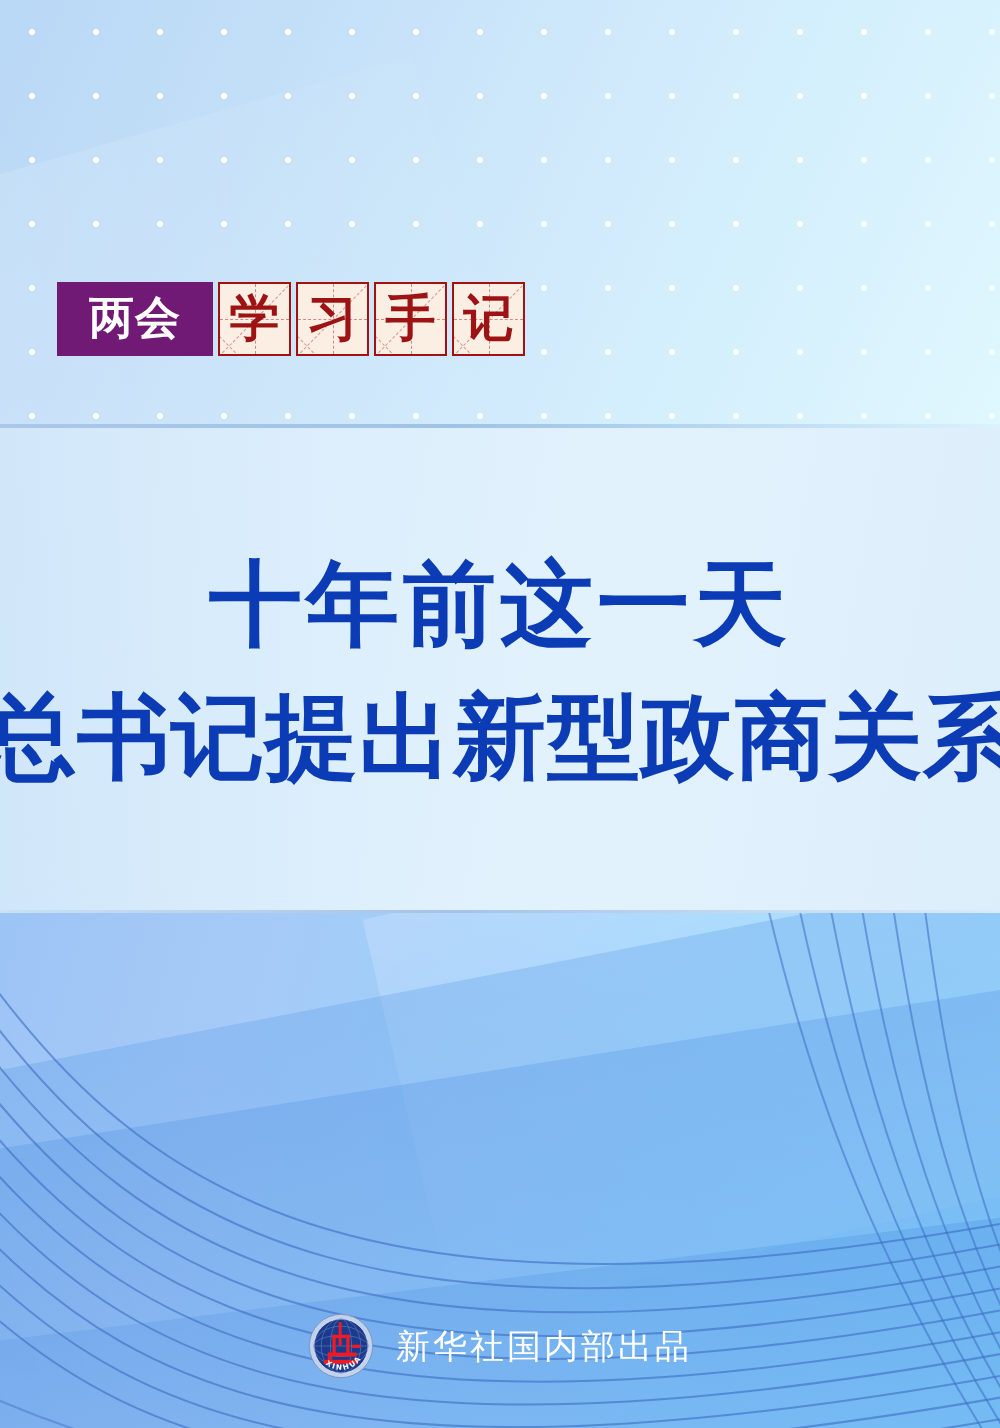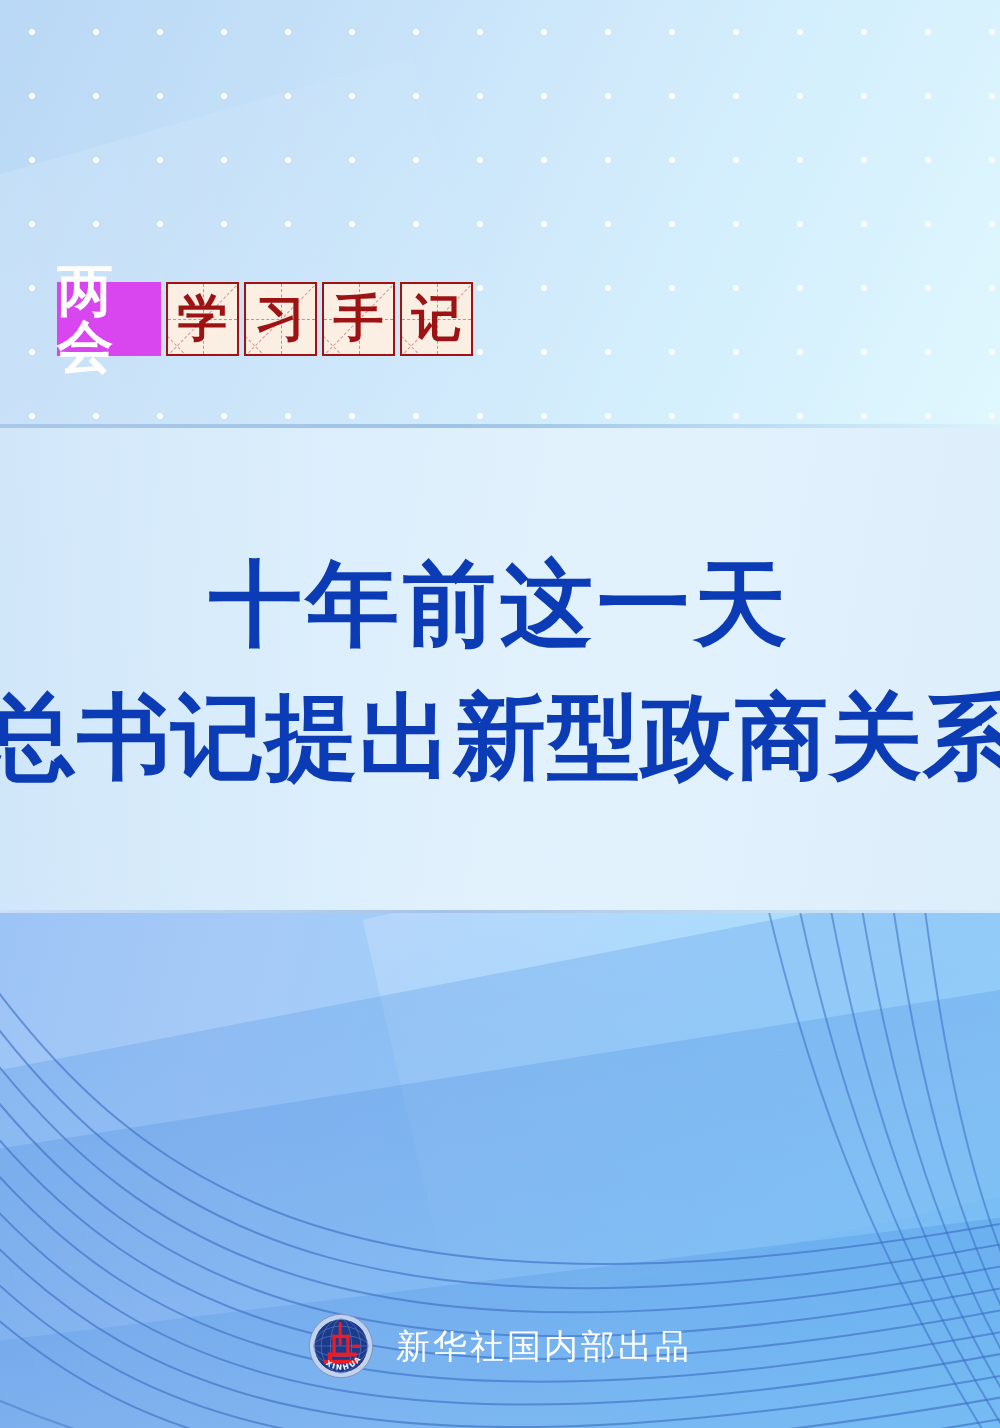--- a/index.html
+++ b/index.html
@@ -51,29 +51,29 @@
   .badge {
     position: absolute;
     left: 57px;
     top: 282px;
     display: flex;
     align-items: stretch;
     height: 74px;
     z-index: 8;
   }
   .badge-solid {
-    background: #d946ef;
+    background: #701a75;
     color: #ffffff;
-    width: 104px;
+    width: 156px;
     display: flex;
     align-items: center;
     justify-content: center;
     font-family: "DejaVu Serif", "Liberation Serif", serif;
     font-weight: 700;
-    font-size: 56px;
+    font-size: 45px;
     letter-spacing: 1px;
     line-height: 1;
     padding-bottom: 3px;
     box-sizing: border-box;
   }
   .badge-cell {
     position: relative;
     width: 73px;
     height: 74px;
     margin-left: 5px;

